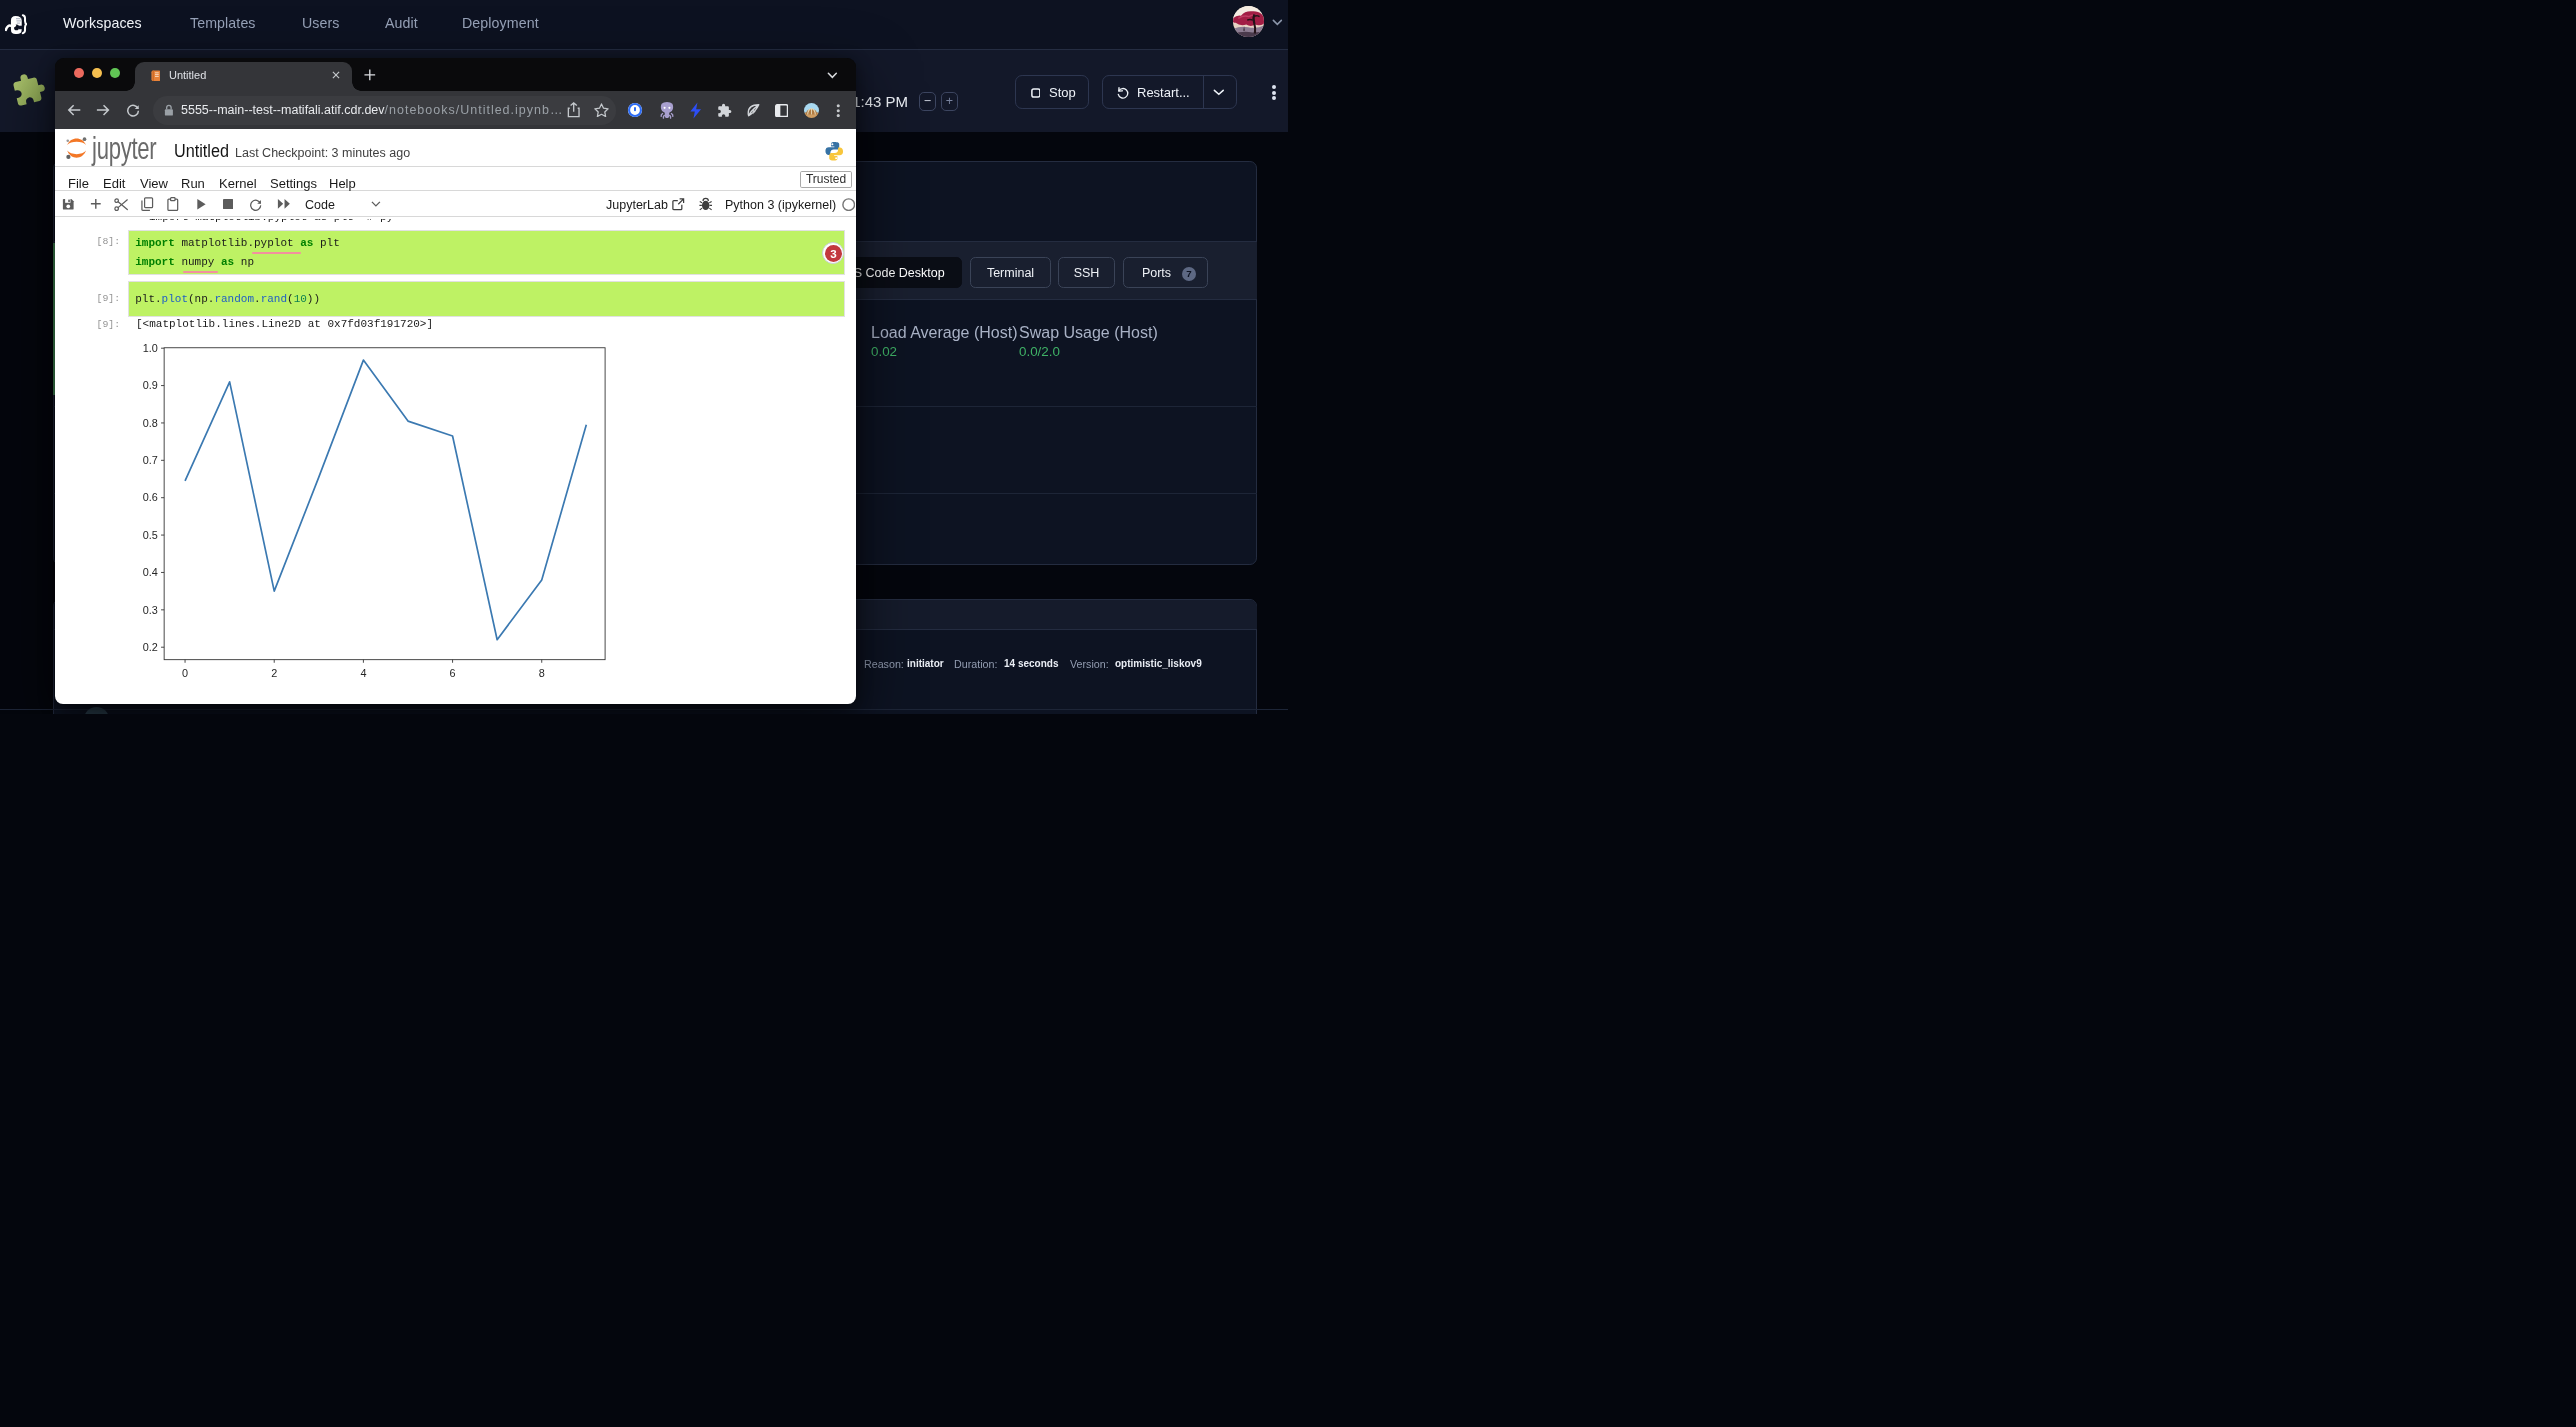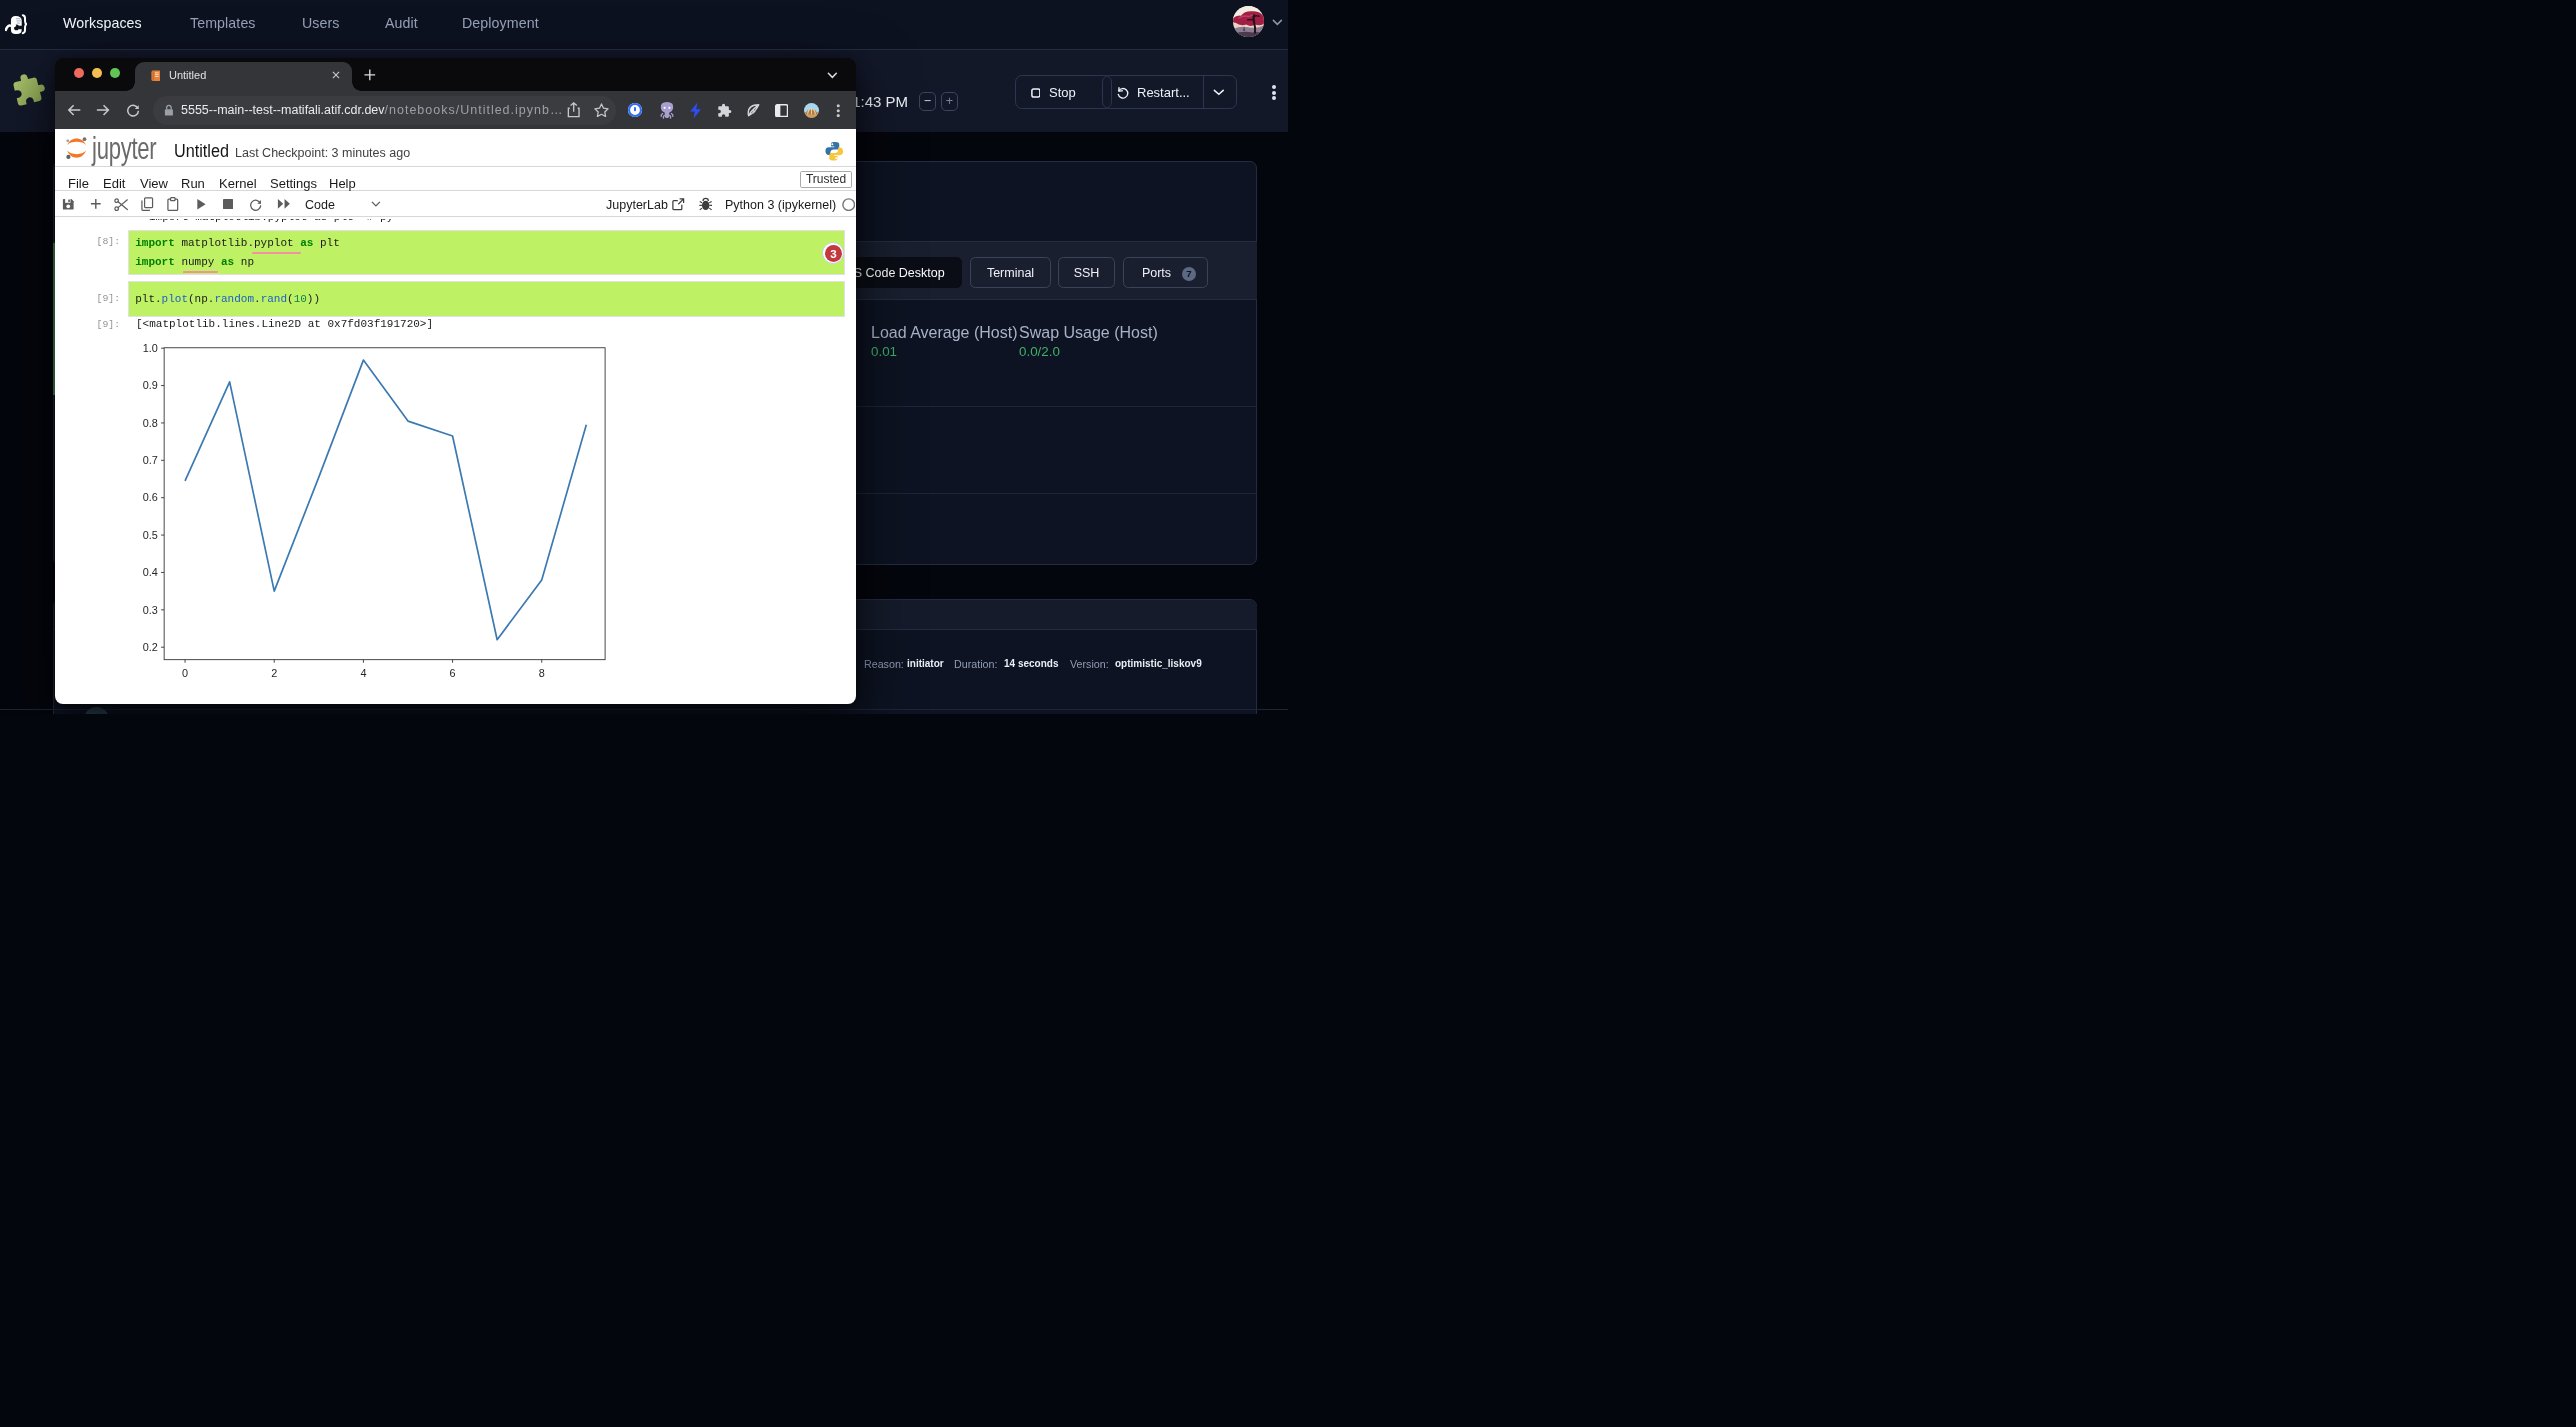--- a/index.html
+++ b/index.html
@@ -109,21 +109,21 @@
         </linearGradient>
       </defs>
       <g transform="rotate(-14 12 12)">
         <path d="M20.5 11H19V7c0-1.1-.9-2-2-2h-4V3.5a2.5 2.5 0 0 0-5 0V5H4c-1.1 0-2 .9-2 2v3.8h1.5c1.5 0 2.7 1.2 2.7 2.7S5 16.2 3.5 16.2H2V20c0 1.1.9 2 2 2h3.8v-1.5c0-1.5 1.2-2.7 2.7-2.7 1.5 0 2.7 1.2 2.7 2.7V22H17c1.1 0 2-.9 2-2v-4h1.5a2.5 2.5 0 0 0 0-5z" fill="url(#pzg)"></path>
       </g>
     </svg>
 </div>
 <div class="clock">11:43 PM</div>
 <div class="adjbox" style="left:919px;width:17px;color:#d5dae6">−</div>
 <div class="adjbox" style="left:941px;width:17px;color:#7a84a0">+</div>
-<div class="cbtn" style="left:1015px;width:97px;">
+<div class="cbtn" style="left:1015px;width:74px;">
   <svg class="abs" style="left:14.7px;top:12px" width="9.8" height="9.8" viewBox="0 0 11 11">
       <rect x="1" y="1" width="9" height="9" rx="2" stroke="#eef2f8" stroke-width="1.7" fill="none"></rect>
     </svg>
   <div class="lbl" style="left:33px">Stop</div>
 </div>
 <div class="cbtn" style="left:1102px;width:135px;">
   <svg class="abs" style="left:13.4px;top:10.2px" width="14.2" height="14.2" viewBox="0 0 16 16">
       <path d="M3.2 5.5 A5.4 5.4 0 1 1 2.6 9.5" stroke="#eef2f8" stroke-width="1.5" fill="none" stroke-linecap="round"></path>
       <path d="M3.4 1.8 L3.2 5.8 L7.2 5.4" stroke="#eef2f8" stroke-width="1.5" fill="none" stroke-linecap="round" stroke-linejoin="round"></path>
     </svg>
@@ -149,21 +149,21 @@
     <div class="t">Terminal</div>
   </div>
 <div class="appbtn" style="left:1058px;width:57px;">
     <div class="t">SSH</div>
   </div>
 <div class="appbtn" style="left:1123px;width:85px;">
     <div class="t" style="left:-9px">Ports</div>
   <div class="abs" style="left:58px;top:8.5px;width:14px;height:14px;border-radius:50%;background:#5d6883;color:#0d1322;font-size:9.8px;font-weight:700;line-height:14px;text-align:center">7</div>
 </div>
 <div class="statlbl" style="left:871px;top:324px">Load Average (Host)</div>
-<div class="statval" style="left:871px;top:344px">0.01</div>
+<div class="statval" style="left:871px;top:344px">0.02</div>
 <div class="statlbl" style="left:1019px;top:324px">Swap Usage (Host)</div>
 <div class="statval" style="left:1019px;top:344px">0.0/2.0</div>
 <div class="hline" style="top:406px"></div>
 <div class="hline" style="top:493px"></div>
 
 <div class="card" style="top:599px;height:142px;">
   <div class="abs" style="left:0;top:0;width:1203px;height:30px;background:#151b2b;border-bottom:0.9px solid #242c40;border-radius:7.1px 7.1px 0 0"></div>
 </div>
 <div class="abs" style="left:0;top:709px;width:1288px;height:0.9px;background:#1d2537"></div>
 <div class="abs" style="left:84px;top:707px;width:24.5px;height:24.5px;border-radius:50%;background:#2c4150"></div>

